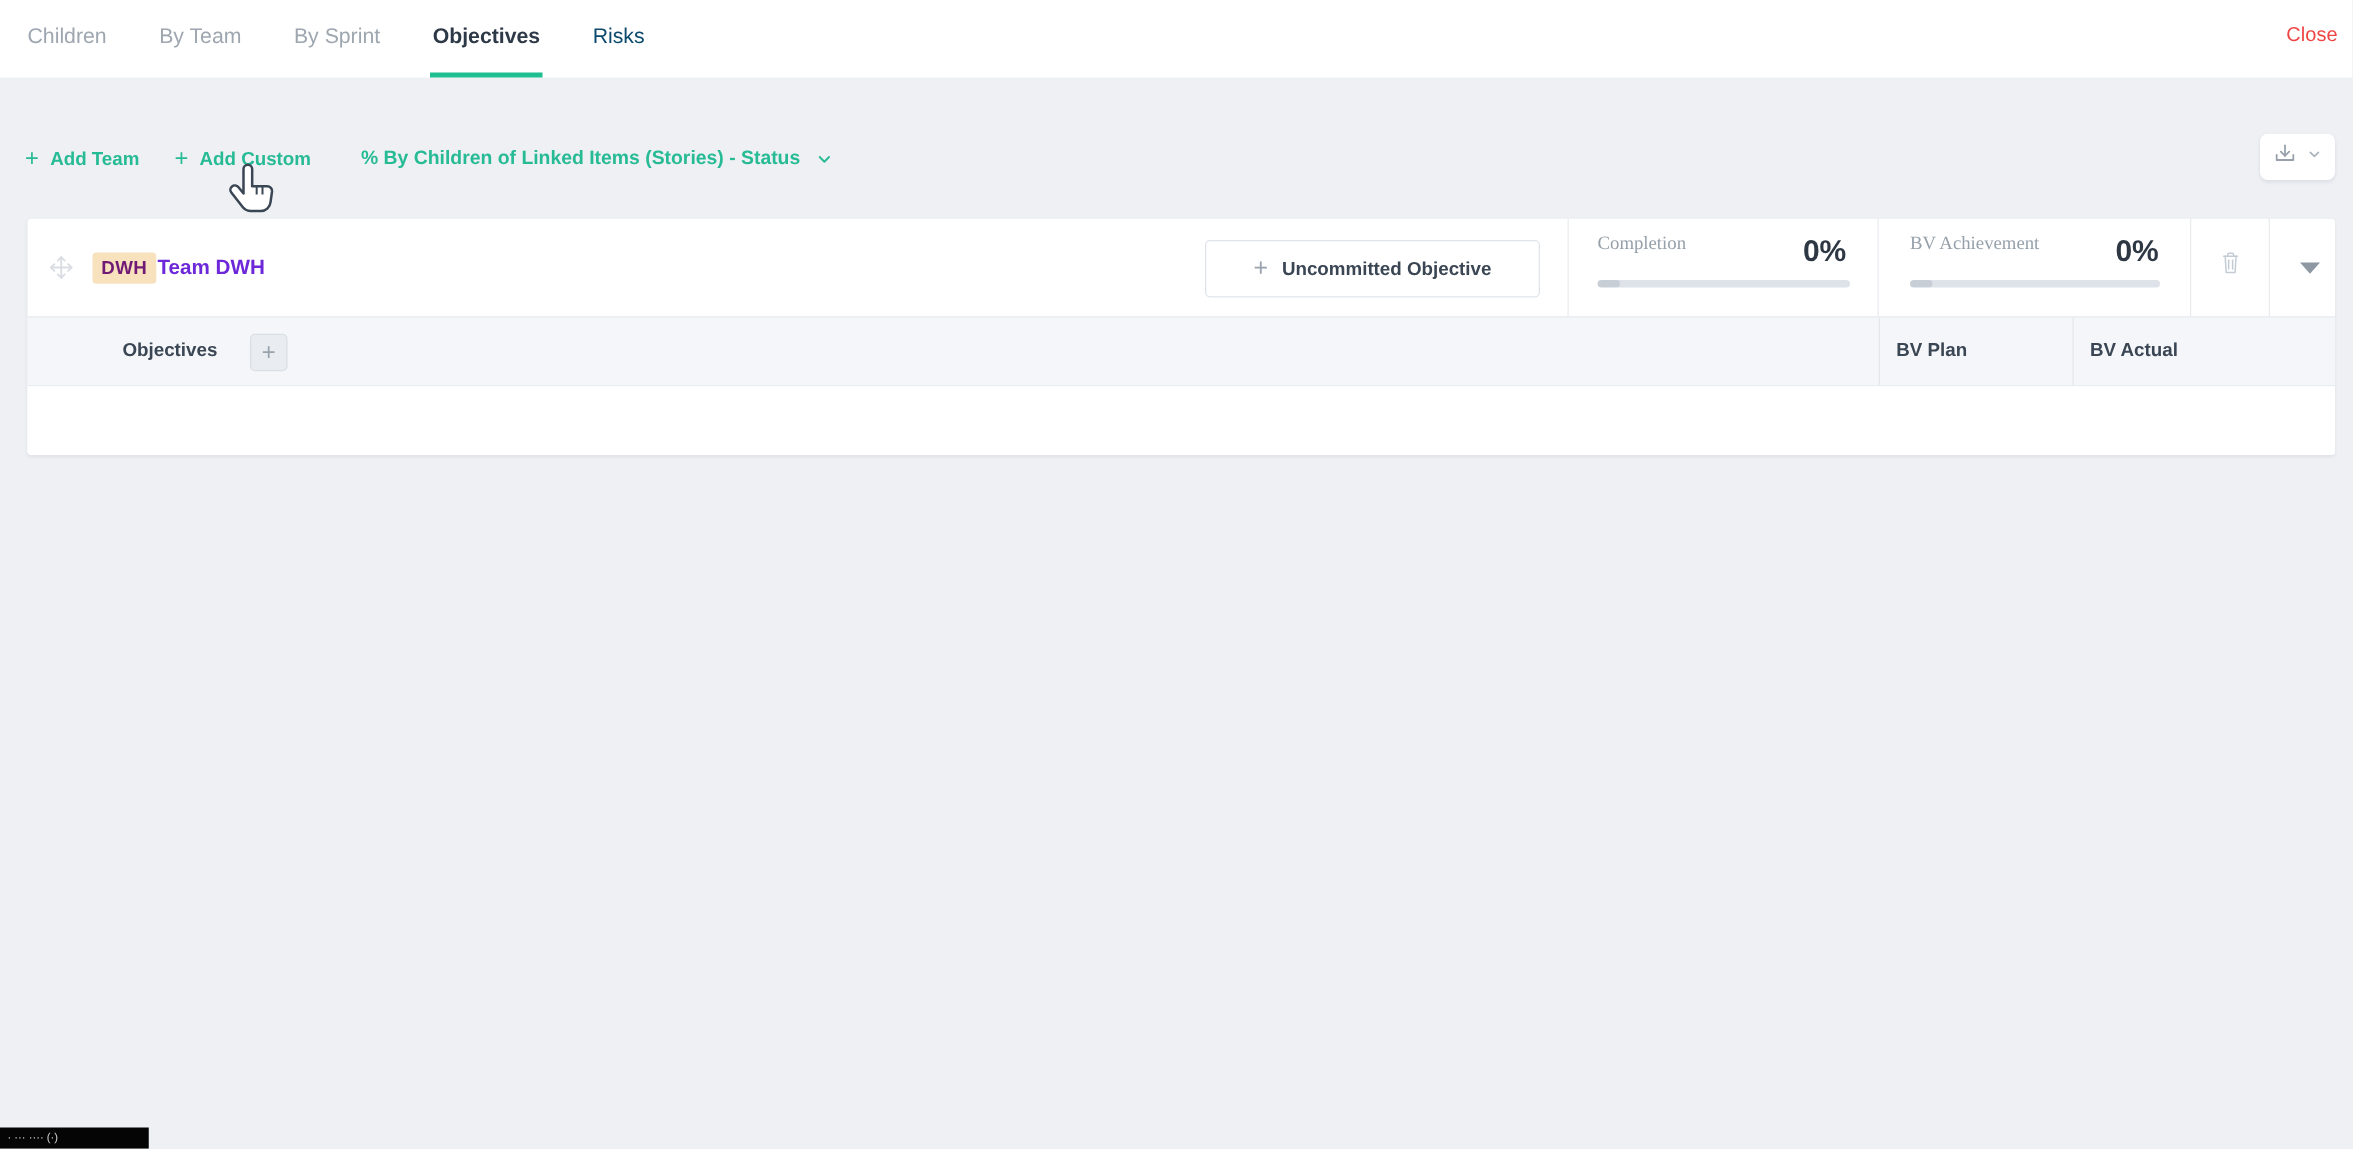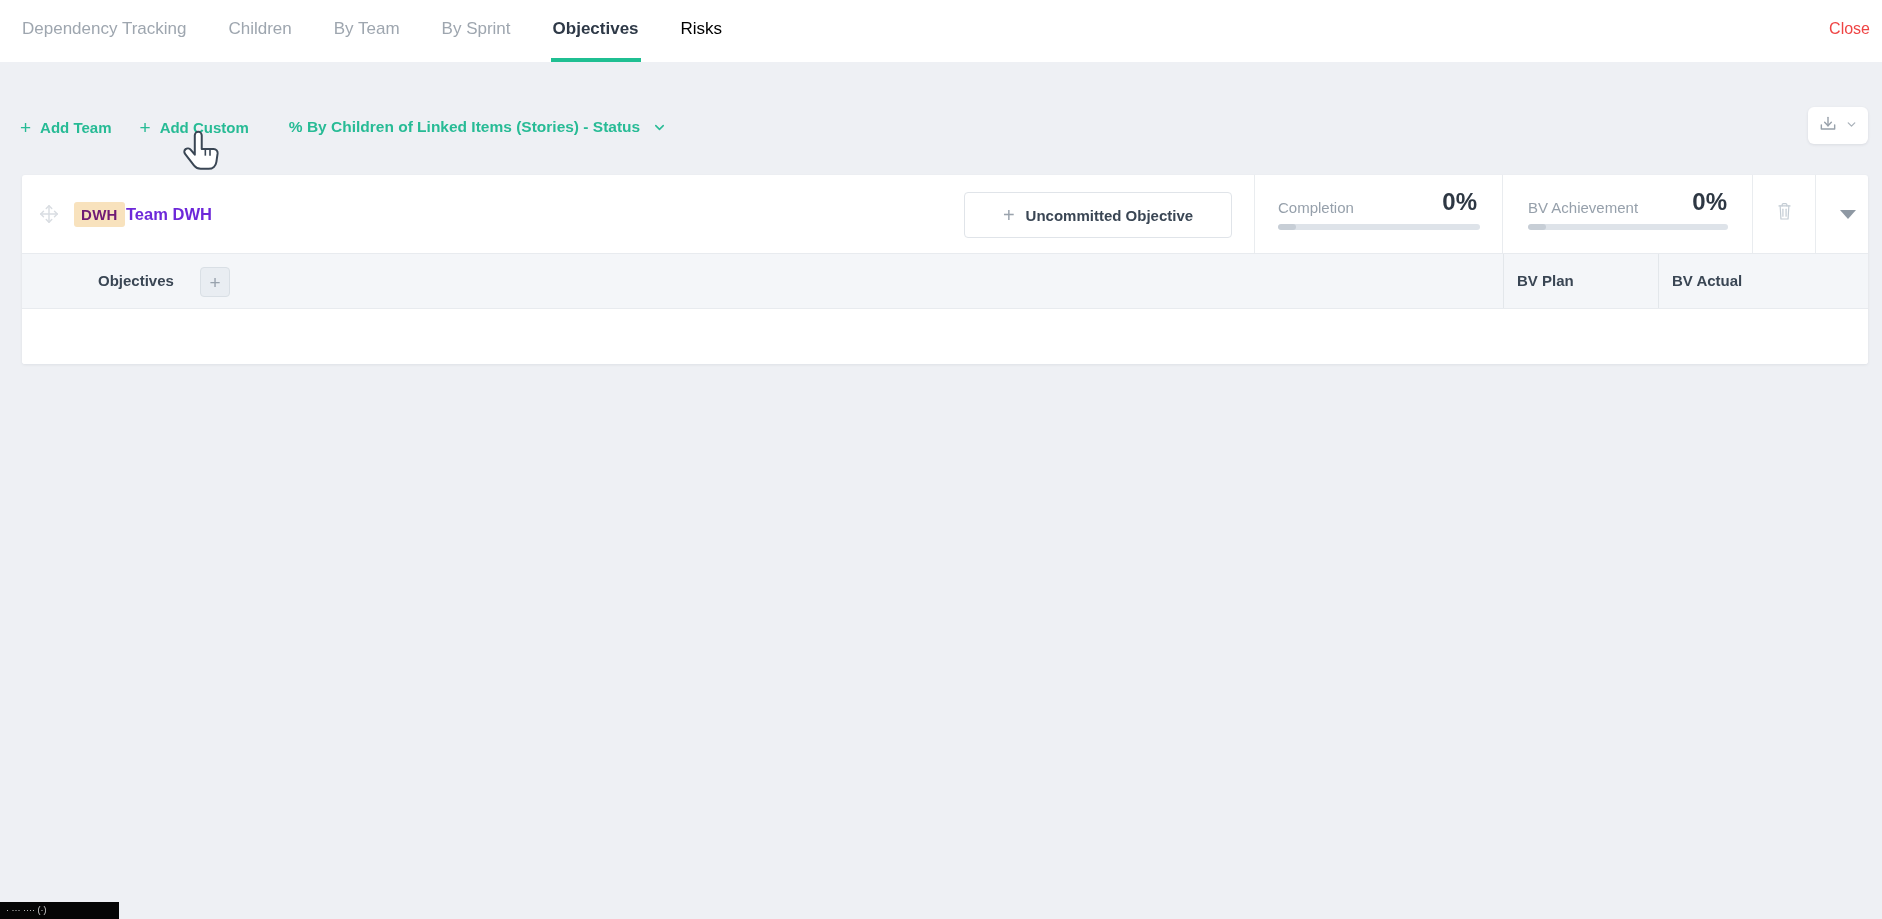--- a/index.html
+++ b/index.html
@@ -20,21 +20,21 @@
     padding-left: 20px;
   }
   .tab {
     display: flex; align-items: center;
     margin-right: 38px;
     font-size: 17px; color: #9ea6af;
     border-bottom: 4px solid transparent;
     padding: 0 2px; cursor: pointer; white-space: nowrap;
   }
   .tab.active { color: #2e3947; font-weight: 700; border-bottom-color: #1fbf92; }
-  .tab.muted { color: #000000; }
+  .tab.muted { color: #0c4a6e; }
   .close-btn {
     margin-left: auto; margin-right: 12px;
     display: flex; align-items: center;
     font-size: 16px; color: #ef4444; cursor: pointer;
     border-bottom: 4px solid transparent;
   }
 
   
   .toolbar {
     position: absolute; top: 108px; left: 20px; height: 38px;
@@ -81,21 +81,21 @@
   }
   .uncommitted-btn {
     position: absolute; left: 942px; top: 17px;
     width: 268px; height: 46px;
     background: #fff; border: 1px solid #e0e4e9; border-radius: 4px;
     display: flex; align-items: center; justify-content: center;
     font-size: 15px; font-weight: 600; color: #3a4654; cursor: pointer;
   }
   .uncommitted-btn .plus { color: #9aa3ad; font-size: 20px; font-weight: 400; margin-right: 11px; line-height: 1; }
   .vdiv { position: absolute; top: 0; width: 1px; height: 78px; background: #e9ecef; }
-  .stat-label { position: absolute; top: 24px; font-size: 15px; color: #96a0ab; white-space: nowrap; }
+  .stat-label { position: absolute; top: 12px; font-size: 15px; color: #96a0ab; white-space: nowrap; font-family: Liberation Serif, serif; }
   .stat-value { position: absolute; top: 13px; width: 75px; text-align: right; font-size: 24px; font-weight: 600; color: #2e3844; }
   .stat-bar { position: absolute; top: 49px; height: 6px; border-radius: 3px; background: #dee3e9; overflow: hidden; }
   .stat-bar .fill { height: 100%; width: 18px; background: #c7ced6; border-radius: 3px; }
   .icon-btn { position: absolute; top: 24px; width: 28px; height: 28px; display: flex; align-items: center; justify-content: center; cursor: pointer; }
   .caret-btn { position: absolute; top: 30px; width: 20px; height: 18px; display: flex; align-items: center; justify-content: center; cursor: pointer; }
   .caret-down { width: 0; height: 0; border-left: 8px solid transparent; border-right: 8px solid transparent; border-top: 9px solid #8e98a3; }
 
   
   .table-head {
     position: absolute; left: 0; top: 78px; width: 100%; height: 56px;
@@ -119,21 +119,20 @@
     background: #050505; color: rgba(255,255,255,0.8);
     font-size: 9px; line-height: 17px; padding: 0 6px;
     overflow: hidden; white-space: nowrap;
   }
   .cursor { position: absolute; left: 182px; top: 129px; z-index: 50; pointer-events: none; }
 </style>
 </head>
 <body>
 
 <div class="topbar">
-  <div class="tab">Dependency Tracking</div>
   <div class="tab">Children</div>
   <div class="tab">By Team</div>
   <div class="tab">By Sprint</div>
   <div class="tab active">Objectives</div>
   <div class="tab muted">Risks</div>
   <div class="close-btn">Close</div>
 </div>
 
 <div class="toolbar">
   <div class="teal-link">

